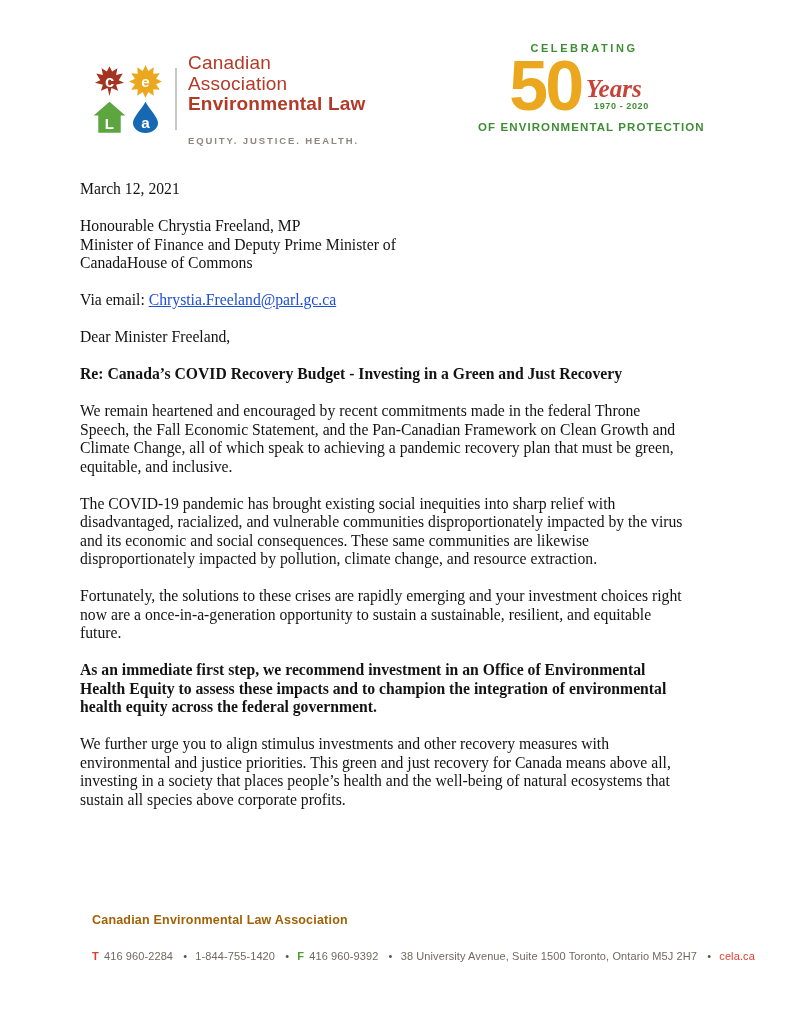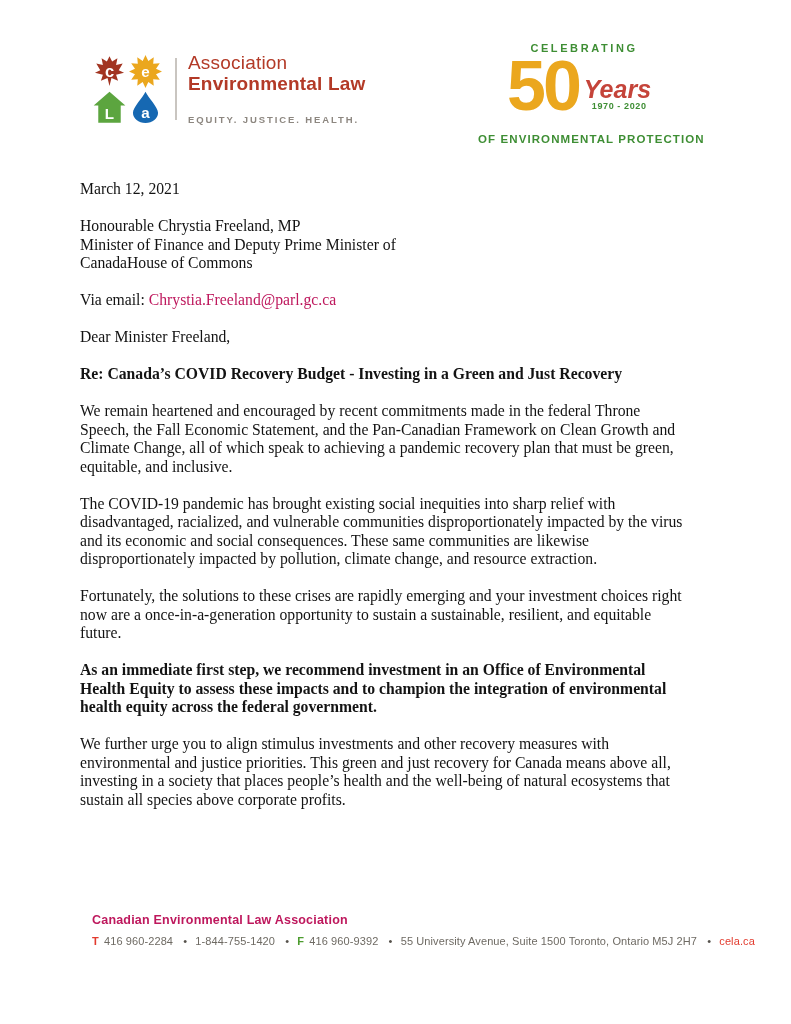--- a/index.html
+++ b/index.html
@@ -66,70 +66,70 @@
     margin-top: 1px;
   }
   .anniv-50 {
     font-size: 70px;
     line-height: 62px;
     font-weight: 700;
     letter-spacing: -3px;
   }
   .anniv-right { text-align: left; margin-left: 5px; margin-top: 15px; }
   .anniv-years {
-    font-family: Liberation Sans, sans-serif;
+    font-family: Liberation Serif, serif;
     font-style: italic;
     font-weight: 700;
     font-size: 25px;
     line-height: 24px;
   }
   .anniv-range {
     font-size: 9px;
     font-weight: 700;
     letter-spacing: 0.6px;
     margin-left: 8px;
   }
   .anniv-bottom {
     font-size: 11.5px;
     font-weight: 700;
     letter-spacing: 1.1px;
     white-space: nowrap;
-    margin-top: 16px;
+    margin-top: 4px;
   }
 
   
   .letter-body {
     position: absolute;
     left: 80px;
     top: 180px;
     width: 604px;
     font-family: "Liberation Serif", serif;
     font-size: 15.7px;
     line-height: 18.5px;
     color: #131313;
   }
   .letter-body p { margin: 0 0 18.5px 0; }
   .letter-body .block { margin: 0 0 18.5px 0; }
   .bold { font-weight: 700; }
-  .email-link { color: #be185d; cursor: pointer; }
+  .email-link { color: #1d4ed8; text-decoration: underline; cursor: pointer; }
 
   
   .page-footer {
     position: absolute;
     left: 92px;
     top: 913px;
     width: 612px;
     font-family: "Liberation Sans", sans-serif;
   }
   .footer-org {
-    color: #be185d;
+    color: #a16207;
     font-weight: 700;
     font-size: 12.5px;
     letter-spacing: 0.2px;
-    margin-bottom: 8px;
+    margin-bottom: 23px;
   }
   .footer-contact {
     font-size: 11px;
     color: #6e6a63;
     letter-spacing: 0.1px;
     white-space: nowrap;
   }
   .footer-contact .seg { margin-right: 2px; }
   .label-t { color: #e23b2e; font-weight: 700; }
   .label-f { color: #4c9c2e; font-weight: 700; }
@@ -156,20 +156,21 @@
         <polygon fill="#5ca53f" points="50,2 98,44 84,44 84,96 16,96 16,44 2,44"></polygon>
         <text x="50" y="86" font-size="46" font-weight="bold" fill="#ffffff" text-anchor="middle" font-family="Liberation Sans, sans-serif">L</text>
       </svg>
       <svg class="tile" viewBox="0 0 100 100">
         <path fill="#1668b2" d="M50 2 C58 20 88 48 88 66 C88 84 71 97 50 97 C29 97 12 84 12 66 C12 48 42 20 50 2 Z"></path>
         <text x="50" y="82" font-size="46" font-weight="bold" fill="#ffffff" text-anchor="middle" font-family="Liberation Sans, sans-serif">a</text>
       </svg>
     </div>
     <div class="lh-divider"></div>
     <div class="logo-text" style="color:#b33a27;">
+      <div class="org-line l1">Canadian</div>
       <div class="org-line l3">Association</div>
       <div class="org-line l2">Environmental Law</div>
       <div class="tagline" style="color:#8d8780;margin-top:20px;">EQUITY. JUSTICE. HEALTH.</div>
     </div>
   </div>
 
   <div class="anniversary">
     <div class="anniv-top" style="color:#3e8e34;">CELEBRATING</div>
     <div class="anniv-mid">
       <div class="anniv-50" style="color:#eba71e;">50</div>
@@ -207,19 +208,19 @@
     <div class="footer-org">Canadian Environmental Law Association</div>
     <div class="footer-contact">
       <span class="seg label-t">T</span>
       <span class="seg">416 960-2284</span>
       <span class="bullet">•</span>
       <span class="seg">1-844-755-1420</span>
       <span class="bullet">•</span>
       <span class="seg label-f">F</span>
       <span class="seg">416 960-9392</span>
       <span class="bullet">•</span>
-      <span class="seg">55 University Avenue, Suite 1500 Toronto, Ontario  M5J 2H7</span>
+      <span class="seg">38 University Avenue, Suite 1500 Toronto, Ontario  M5J 2H7</span>
       <span class="bullet">•</span>
       <span class="website">cela.ca</span>
     </div>
   </footer>
 
 </div>
 
 </body></html>

